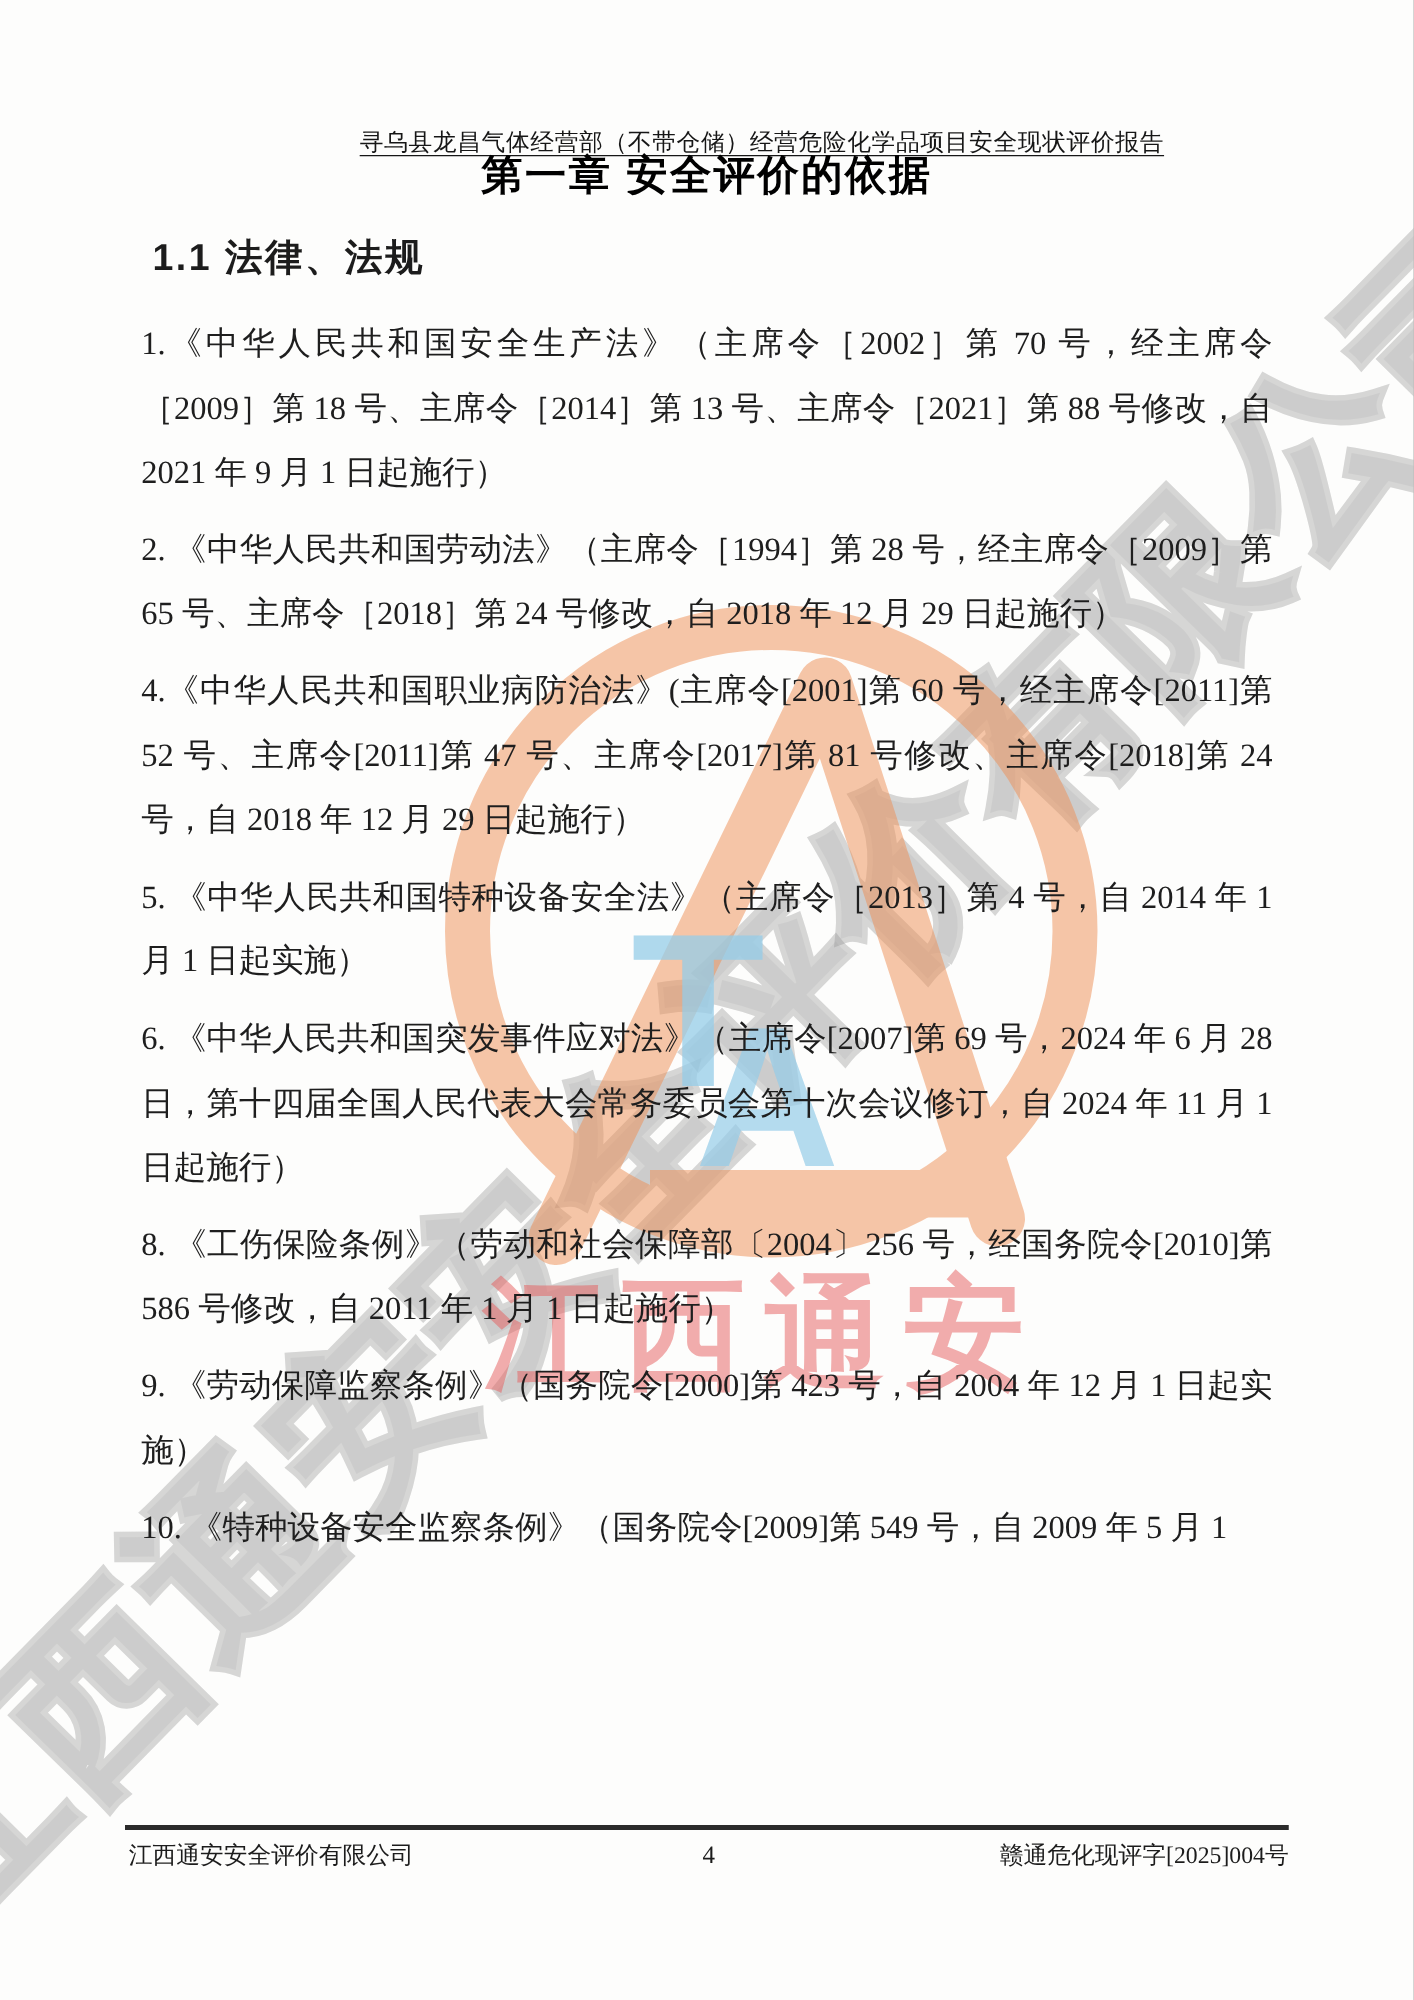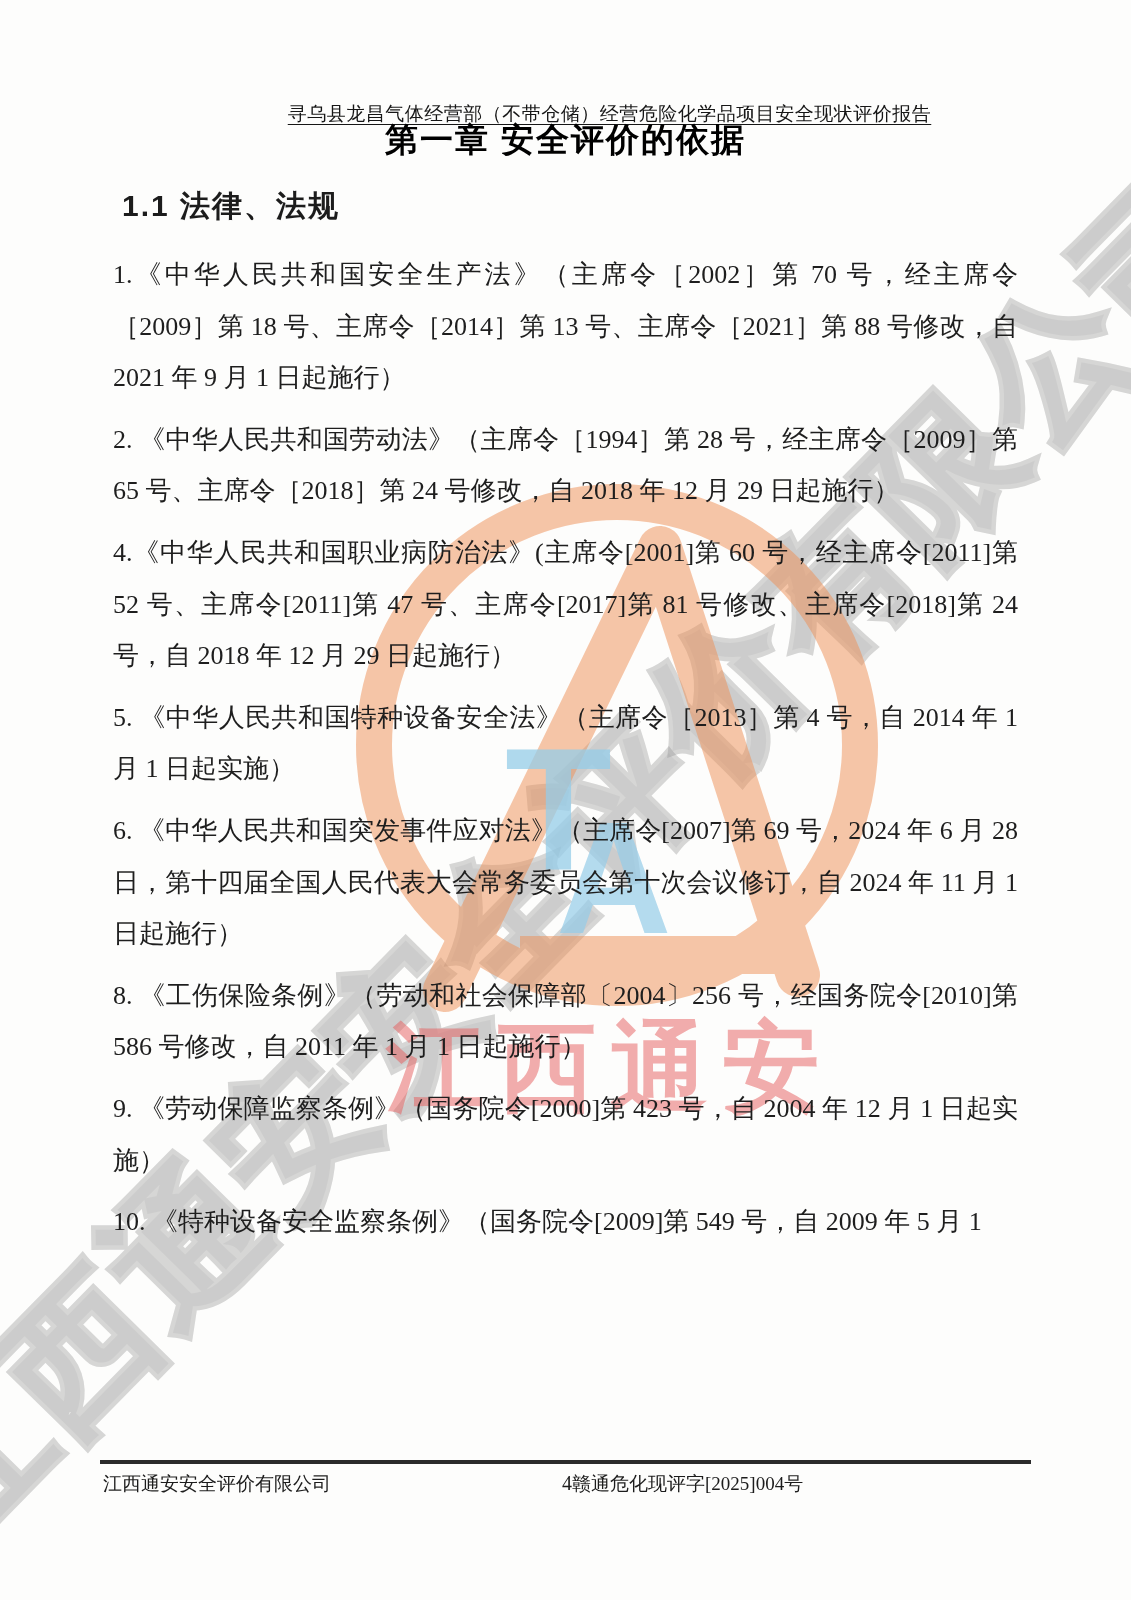--- a/index.html
+++ b/index.html
@@ -66,21 +66,21 @@
   .footer-rule {
     position:absolute; left:100px; right:100px; top:1460px;
     border-top:4px solid #2b2b2b;
   }
   .footer {
     position:absolute; left:103px; right:100px; top:1471px;
     display:flex; align-items:baseline; font-size:19px; color:#1c1c1c;
   }
   .footer .f-left  { flex:1; text-align:left; }
   .footer .f-mid   { flex:0 0 auto; text-align:center; font-size:20px; }
-  .footer .f-right { flex:1; text-align:left; }
+  .footer .f-right { flex:1; text-align:right; }
 </style>
 </head>
 <body>
 
 <div class="page">
 
   <div class="layer wm-layer">
     <div class="wm-diagonal">江西通安安全评价有限公司</div>
 
     <svg class="wm-logo" viewBox="330 455 570 590">

